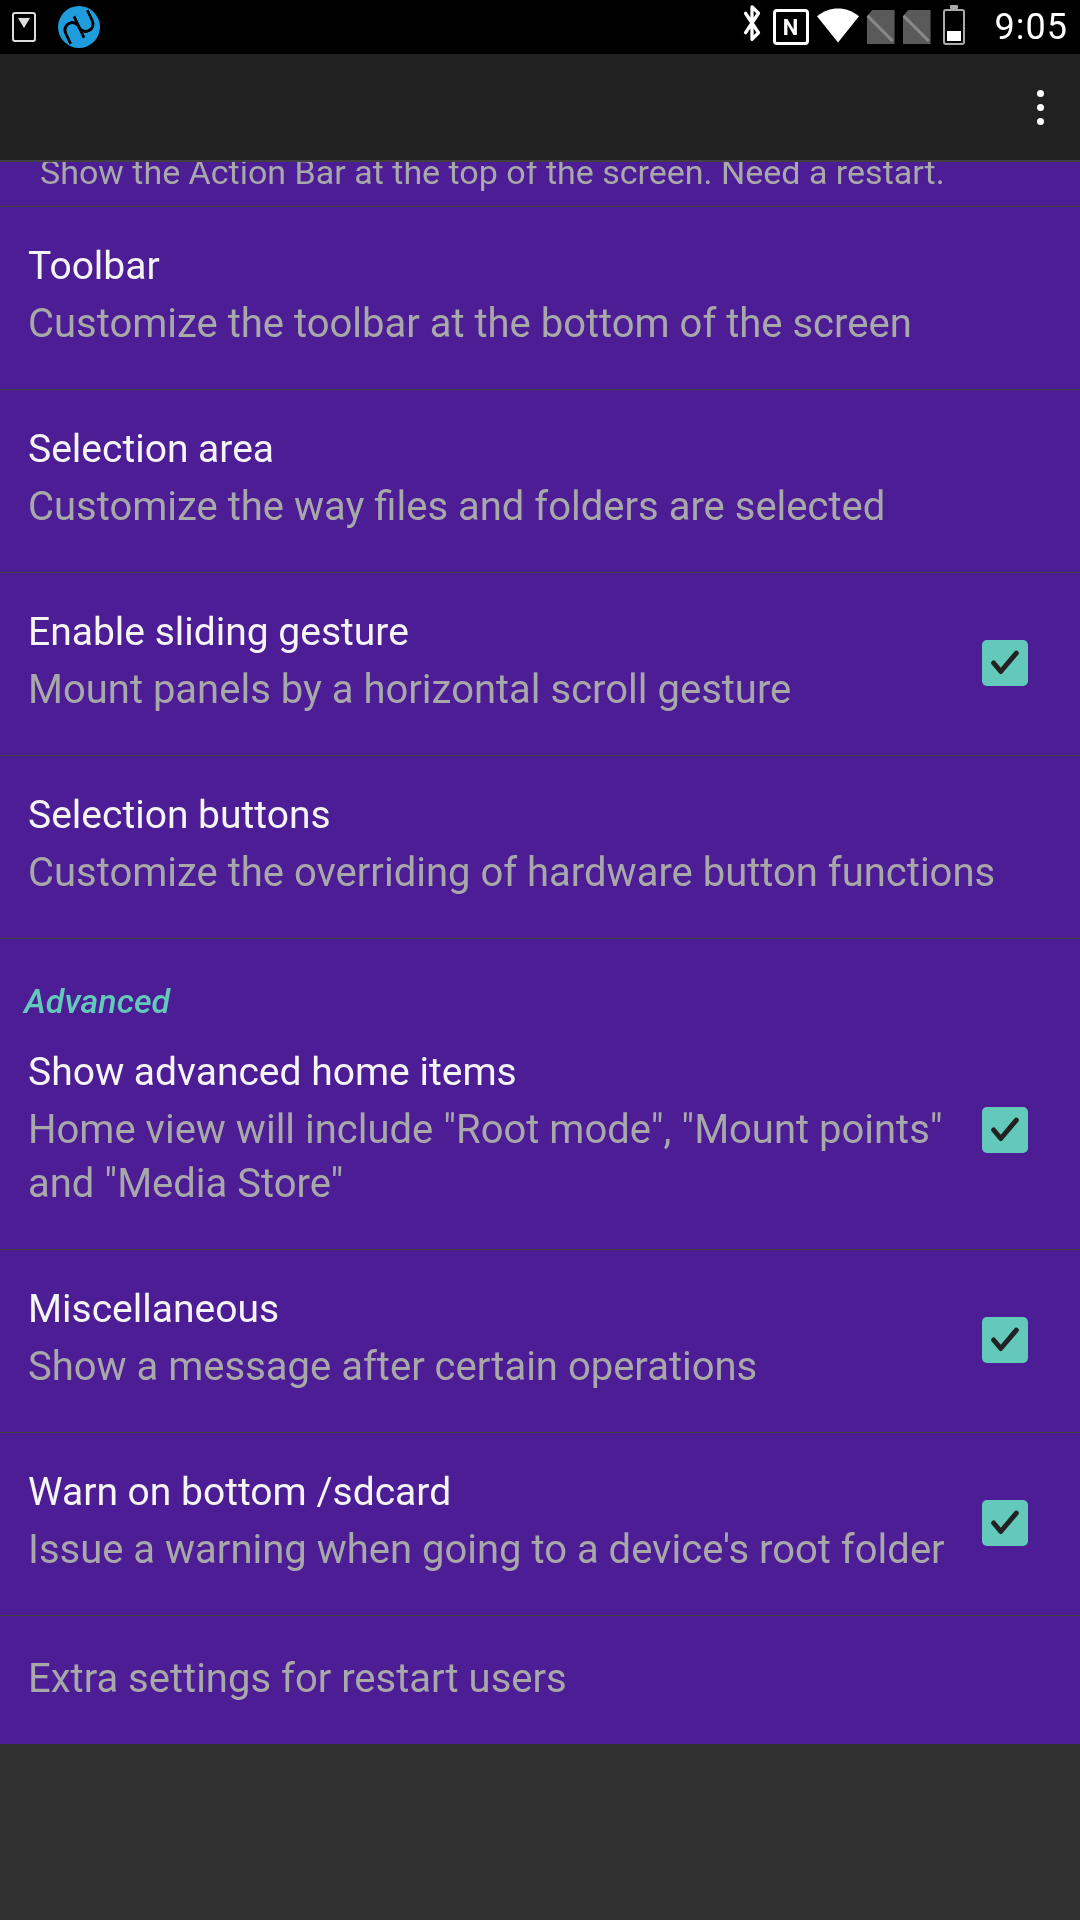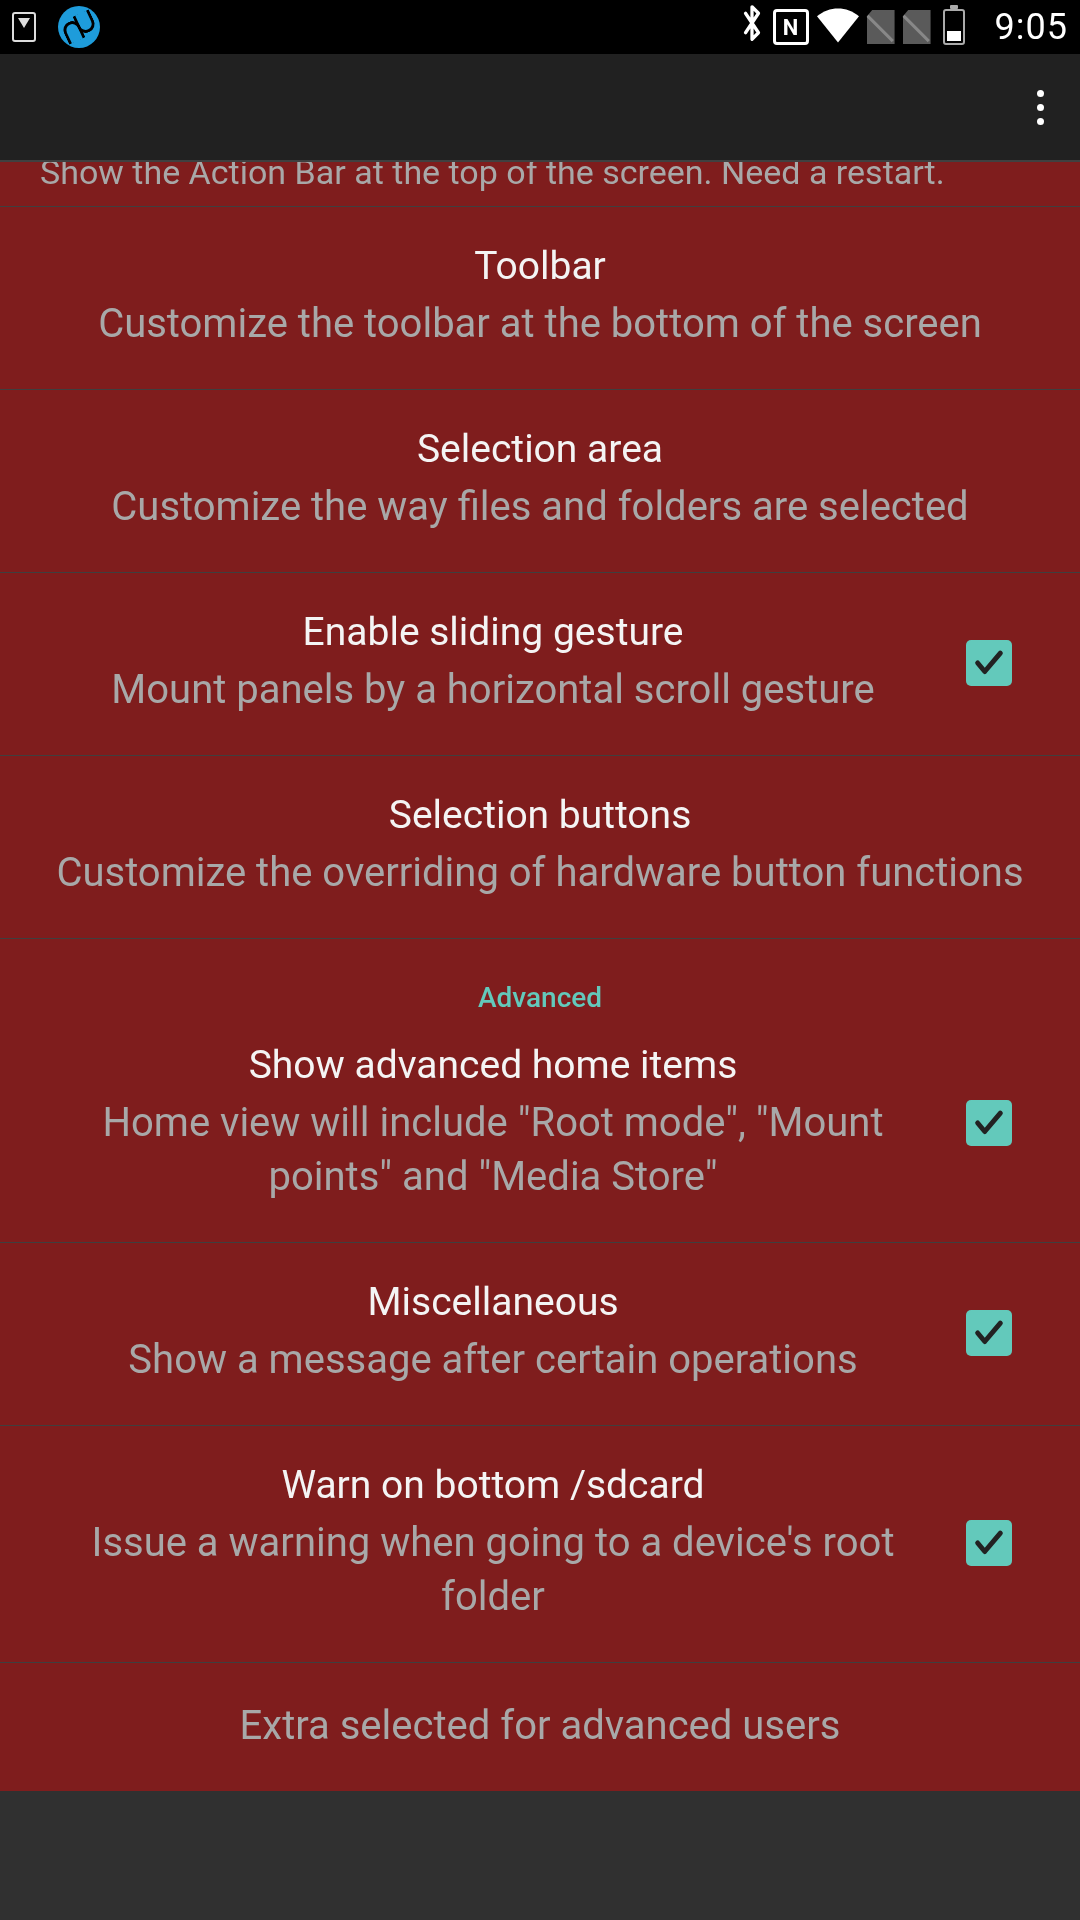--- a/index.html
+++ b/index.html
@@ -133,38 +133,38 @@
       display: flex;
       flex-direction: column;
       gap: 7px;
       padding: 12px;
     }
     .overflow-dot {
       width: 7px; height: 7px;
       background: #fff;
       border-radius: 50%;
     }
-    .content { background: #7f1d1d; text-align: center; }
+    .content { background: #4c1d95; }
     .partial-item {
       height: 45px;
       overflow: hidden;
       padding: 0 40px;
       position: relative;
       border-bottom: 1px solid #3f3f3f;
     }
     .partial-text {
       color: #a8a8a8;
       font-size: 34px;
       position: absolute;
       bottom: 14px;
       white-space: nowrap;
       font-weight: 400;
     }
     .settings-item {
-      padding: 36px 44px 38px;
+      padding: 36px 28px 38px;
       border-bottom: 1px solid #3f3f3f;
       display: flex;
       align-items: center;
       gap: 24px;
     }
     .settings-item-text { flex: 1; }
     .settings-title {
       color: #f4f4f4;
       font-size: 39px;
       font-weight: 400;
@@ -182,23 +182,24 @@
       background: #63c9bb;
       display: flex;
       align-items: center;
       justify-content: center;
       flex-shrink: 0;
       margin-right: 24px;
     }
     .checkbox svg { width: 34px; height: 34px; }
     .section-header {
       color: #63c9bb;
-      font-size: 28px;
+      font-size: 34px;
       font-weight: 500;
-      padding: 42px 40px 0;
+      padding: 42px 24px 0;
+      font-style: italic;
     }
     .section-header + .settings-item { padding-top: 28px; }
   </style>
 </head>
 <body>
 
 <div class="status-bar">
   <div class="status-left">
     <div class="download-icon"></div>
     <div class="twrp-icon"></div>
@@ -302,17 +303,17 @@
     </div>
     <div class="checkbox">
       <svg viewBox="0 0 24 24">
           <path d="M4 12 L9 18 L20 5" stroke="#222" stroke-width="3.5" fill="none" stroke-linecap="round" stroke-linejoin="round"></path>
         </svg>
     </div>
   </div>
 
   <div class="settings-item" style="border-bottom:none;">
     <div class="settings-item-text">
-      <div class="settings-subtitle">Extra selected for advanced users</div>
+      <div class="settings-subtitle">Extra settings for restart users</div>
     </div>
   </div>
 
 </div>
 
 </body></html>

